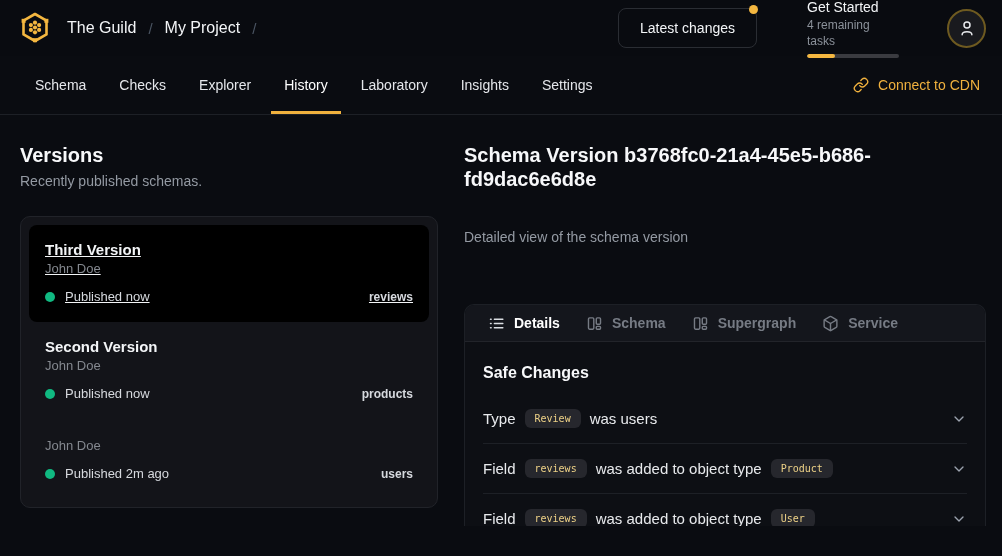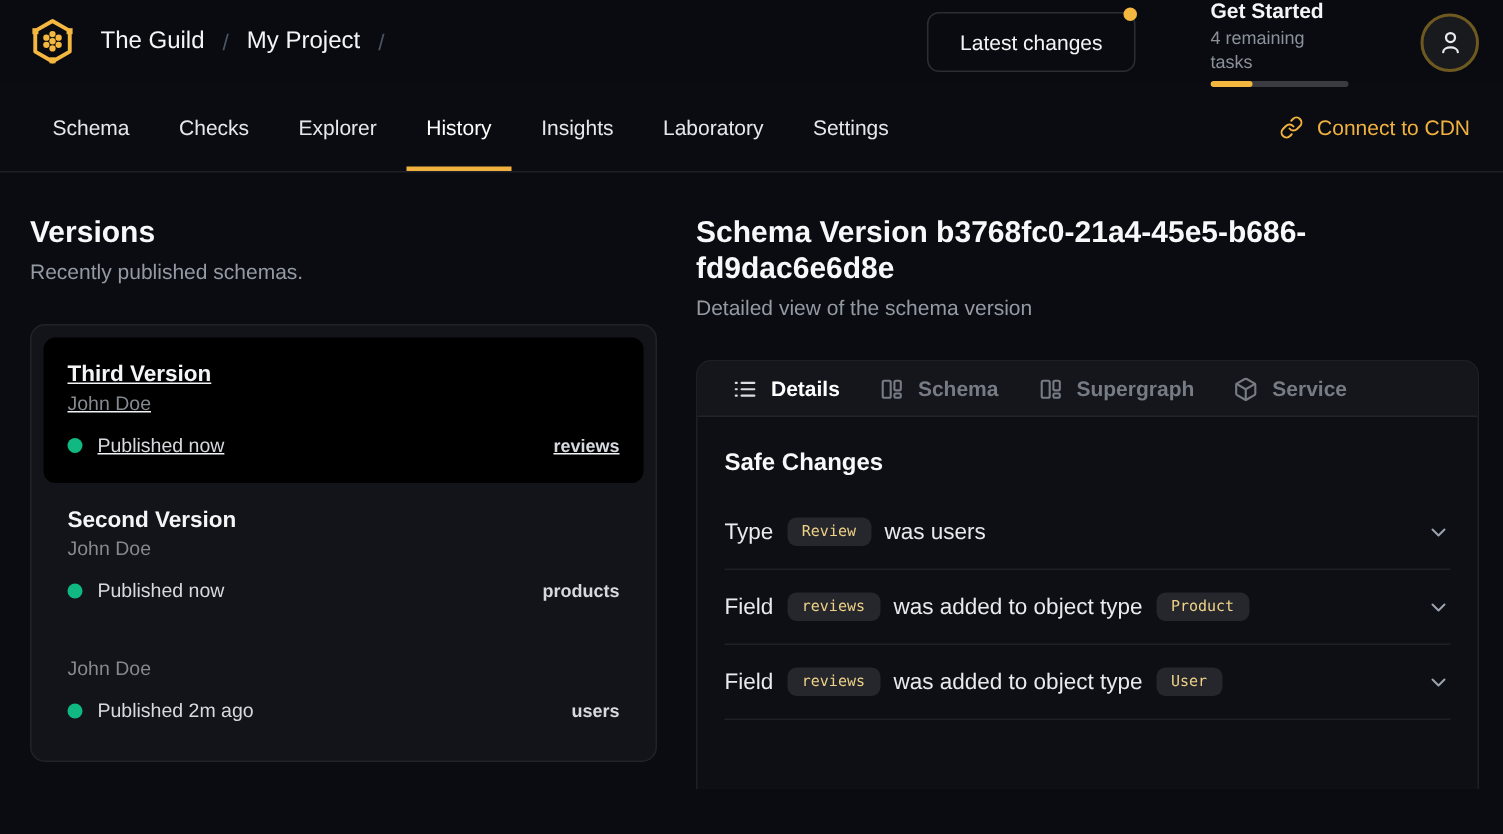--- a/index.html
+++ b/index.html
@@ -42,21 +42,21 @@
     color: #f3f5f7; font-size: 14px;
     font-family: inherit;
     cursor: pointer;
   }
   .latest-dot {
     position: absolute; top: -4px; right: -2px;
     width: 9px; height: 9px; border-radius: 50%;
     background: #f4b740;
   }
   .get-started { margin-left: 50px; width: 92px; cursor: pointer; }
-  .gs-title { font-size: 14px; font-weight: bold; color: #f3f5f7; line-height: 17px; }
+  .gs-title { font-size: 14px; font-weight: normal; color: #f3f5f7; line-height: 17px; }
   .gs-sub { font-size: 12px; color: #8b919a; line-height: 16px; margin-top: 1px; }
   .gs-bar { margin-top: 5px; height: 4px; border-radius: 2px; background: #3a3b40; overflow: hidden; }
   .gs-fill { height: 100%; border-radius: 2px; background: #f4b740; width: 30%; }
   .avatar {
     margin-left: 48px;
     width: 39px; height: 39px; border-radius: 50%;
     background: #191a1e;
     border: 2px solid #6e5a20;
     display: flex; align-items: center; justify-content: center;
     cursor: pointer; flex: none;
@@ -83,21 +83,21 @@
   .nav-tab.active { color: #ffffff; border-bottom-color: #f0b13e; }
   .cdn-link {
     margin-left: auto;
     display: flex; align-items: center; gap: 9px;
     color: #f0b13e; font-size: 14px;
     cursor: pointer;
   }
   
   .main { display: flex; padding: 28px 16px 30px 20px; gap: 26px; height: 441px; }
   .col-left { width: 418px; flex: none; display: flex; flex-direction: column; }
-  .col-right { flex: 1; display: flex; flex-direction: column; min-width: 0; }
+  .col-right { flex: 1; display: flex; flex-direction: column; min-width: 0; gap: 32px; }
   .panel-title { font-size: 20px; font-weight: bold; color: #f7f8fa; line-height: 24px; }
   .panel-sub { font-size: 14px; color: #949aa3; margin-top: 6px; }
   
   .versions-card {
     margin-top: 27px;
     background: #131419;
     border: 1px solid #212329;
     border-radius: 10px;
     padding: 8px;
   }
@@ -203,22 +203,22 @@
       <path d="M5.5 21 C5.5 15.5 18.5 15.5 18.5 21"></path>
     </svg>
   </div>
 </div>
 
 <div class="nav">
   <div class="nav-tab">Schema</div>
   <div class="nav-tab">Checks</div>
   <div class="nav-tab">Explorer</div>
   <div class="nav-tab active">History</div>
+  <div class="nav-tab">Laboratory</div>
   <div class="nav-tab">Insights</div>
-  <div class="nav-tab">Laboratory</div>
   <div class="nav-tab">Settings</div>
   <div class="cdn-link">
     <svg class="micon" width="16" height="16" viewBox="0 0 24 24" stroke="#f0b13e">
       <path d="M10 13a5 5 0 0 0 7.54.54l3-3a5 5 0 0 0-7.07-7.07l-1.72 1.71"></path>
       <path d="M14 11a5 5 0 0 0-7.54-.54l-3 3a5 5 0 0 0 7.07 7.07l1.71-1.71"></path>
     </svg>
     <span>Connect to CDN</span>
   </div>
 </div>
 

